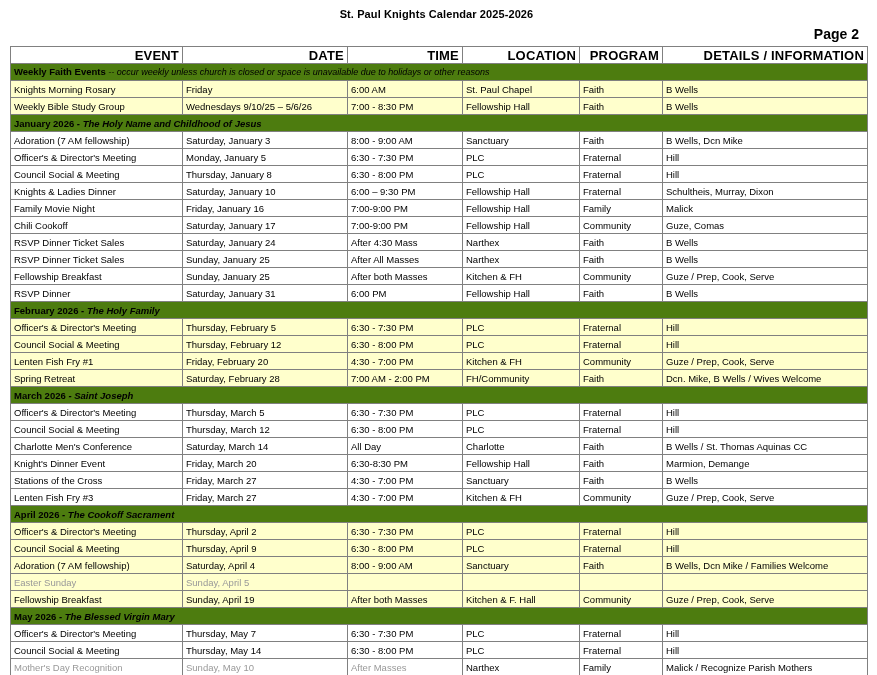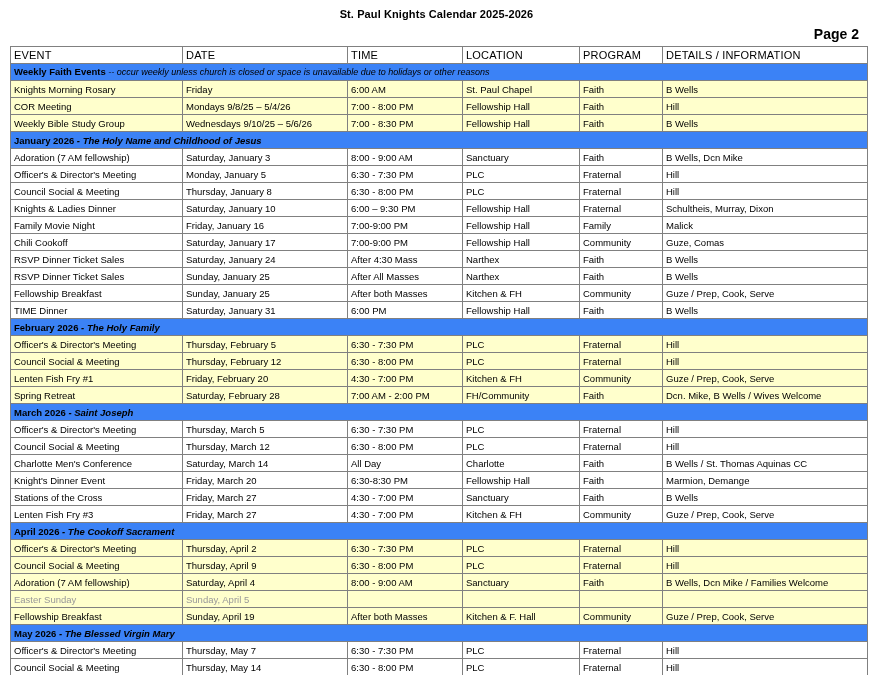--- a/index.html
+++ b/index.html
@@ -43,39 +43,39 @@
   table.calendar th, table.calendar td {
     border: 1px solid #808080;
     padding: 1px 3px;
     vertical-align: middle;
     overflow: hidden;
     white-space: nowrap;
     height: 14px;
     line-height: 13px;
   }
   thead th {
-    text-align: left;
-    font-size: 11px;
-    font-weight: normal;
+    text-align: right;
+    font-size: 13px;
+    font-weight: bold;
     letter-spacing: 0.2px;
     height: 12px;
     padding: 1px 2px;
   }
   
   col.c-event { width: 172px; }
   col.c-date { width: 165px; }
   col.c-time { width: 115px; }
   col.c-location { width: 117px; }
   col.c-program { width: 83px; }
   col.c-details { width: 205px; }
 
   tr.section td {
     font-weight: bold;
     font-size: 9.5px;
-    background: #3b82f6;
+    background: #4d7c0f;
   }
   tr.section td .sub {
     font-weight: bold;
     font-style: italic;
     text-align: center;
   }
   tr.section td .note {
     font-weight: normal;
     font-style: italic;
     font-size: 9px;
@@ -117,28 +117,20 @@
         </tr>
         <tr class="hl">
           <td>Knights Morning Rosary</td>
           <td>Friday</td>
           <td>6:00 AM</td>
           <td>St. Paul Chapel</td>
           <td>Faith</td>
           <td>B Wells</td>
         </tr>
         <tr class="hl">
-          <td>COR Meeting</td>
-          <td>Mondays  9/8/25 – 5/4/26</td>
-          <td>7:00 - 8:00 PM</td>
-          <td>Fellowship Hall</td>
-          <td>Faith</td>
-          <td>Hill</td>
-        </tr>
-        <tr class="hl">
           <td>Weekly Bible Study Group</td>
           <td>Wednesdays  9/10/25 – 5/6/26</td>
           <td>7:00 - 8:30 PM</td>
           <td>Fellowship Hall</td>
           <td>Faith</td>
           <td>B Wells</td>
         </tr>
         <tr class="section">
           <td colspan="6"><span>January 2026</span><span class="sub">  -  The Holy Name and Childhood of Jesus</span></td>
         </tr>
@@ -208,21 +200,21 @@
         </tr>
         <tr class="plain">
           <td>Fellowship Breakfast</td>
           <td>Sunday, January 25</td>
           <td>After both Masses</td>
           <td>Kitchen &amp; FH</td>
           <td>Community</td>
           <td>Guze / Prep, Cook, Serve</td>
         </tr>
         <tr class="plain">
-          <td>TIME Dinner</td>
+          <td>RSVP Dinner</td>
           <td>Saturday, January 31</td>
           <td>6:00 PM</td>
           <td>Fellowship Hall</td>
           <td>Faith</td>
           <td>B Wells</td>
         </tr>
         <tr class="section">
           <td colspan="6"><span>February 2026</span><span class="sub">  -  The Holy Family</span></td>
         </tr>
         <tr class="hl">

